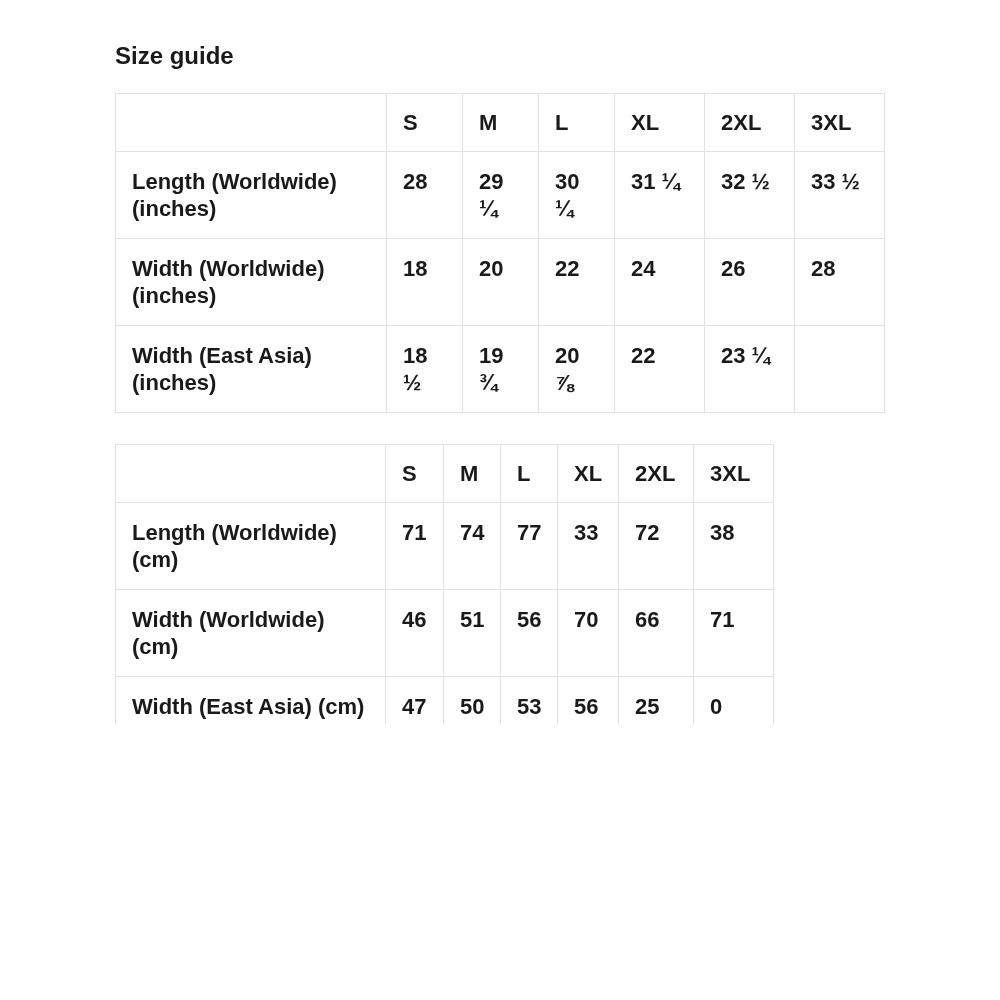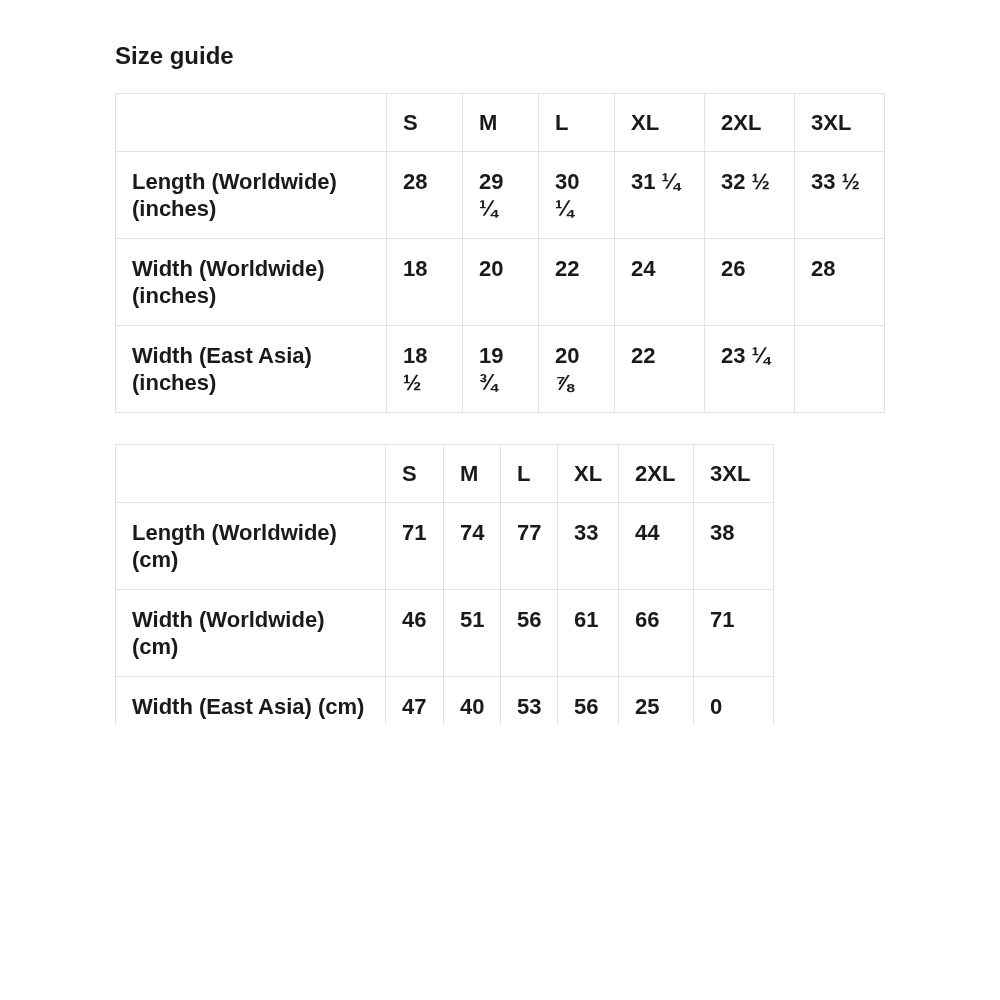--- a/index.html
+++ b/index.html
@@ -138,36 +138,36 @@
           <th>3XL</th>
         </tr>
       </thead>
       <tbody>
         <tr>
           <td class="label">Length (Worldwide) (cm)</td>
           <td>71</td>
           <td>74</td>
           <td>77</td>
           <td>33</td>
-          <td>44</td>
+          <td>72</td>
           <td>38</td>
         </tr>
         <tr>
           <td class="label">Width (Worldwide) (cm)</td>
           <td>46</td>
           <td>51</td>
           <td>56</td>
-          <td>61</td>
+          <td>70</td>
           <td>66</td>
           <td>71</td>
         </tr>
         <tr>
           <td class="label">Width (East Asia) (cm)</td>
           <td>47</td>
-          <td>40</td>
+          <td>50</td>
           <td>53</td>
           <td>56</td>
           <td>25</td>
           <td>0</td>
         </tr>
       </tbody>
     </table>
 </div>
 
 </body></html>

